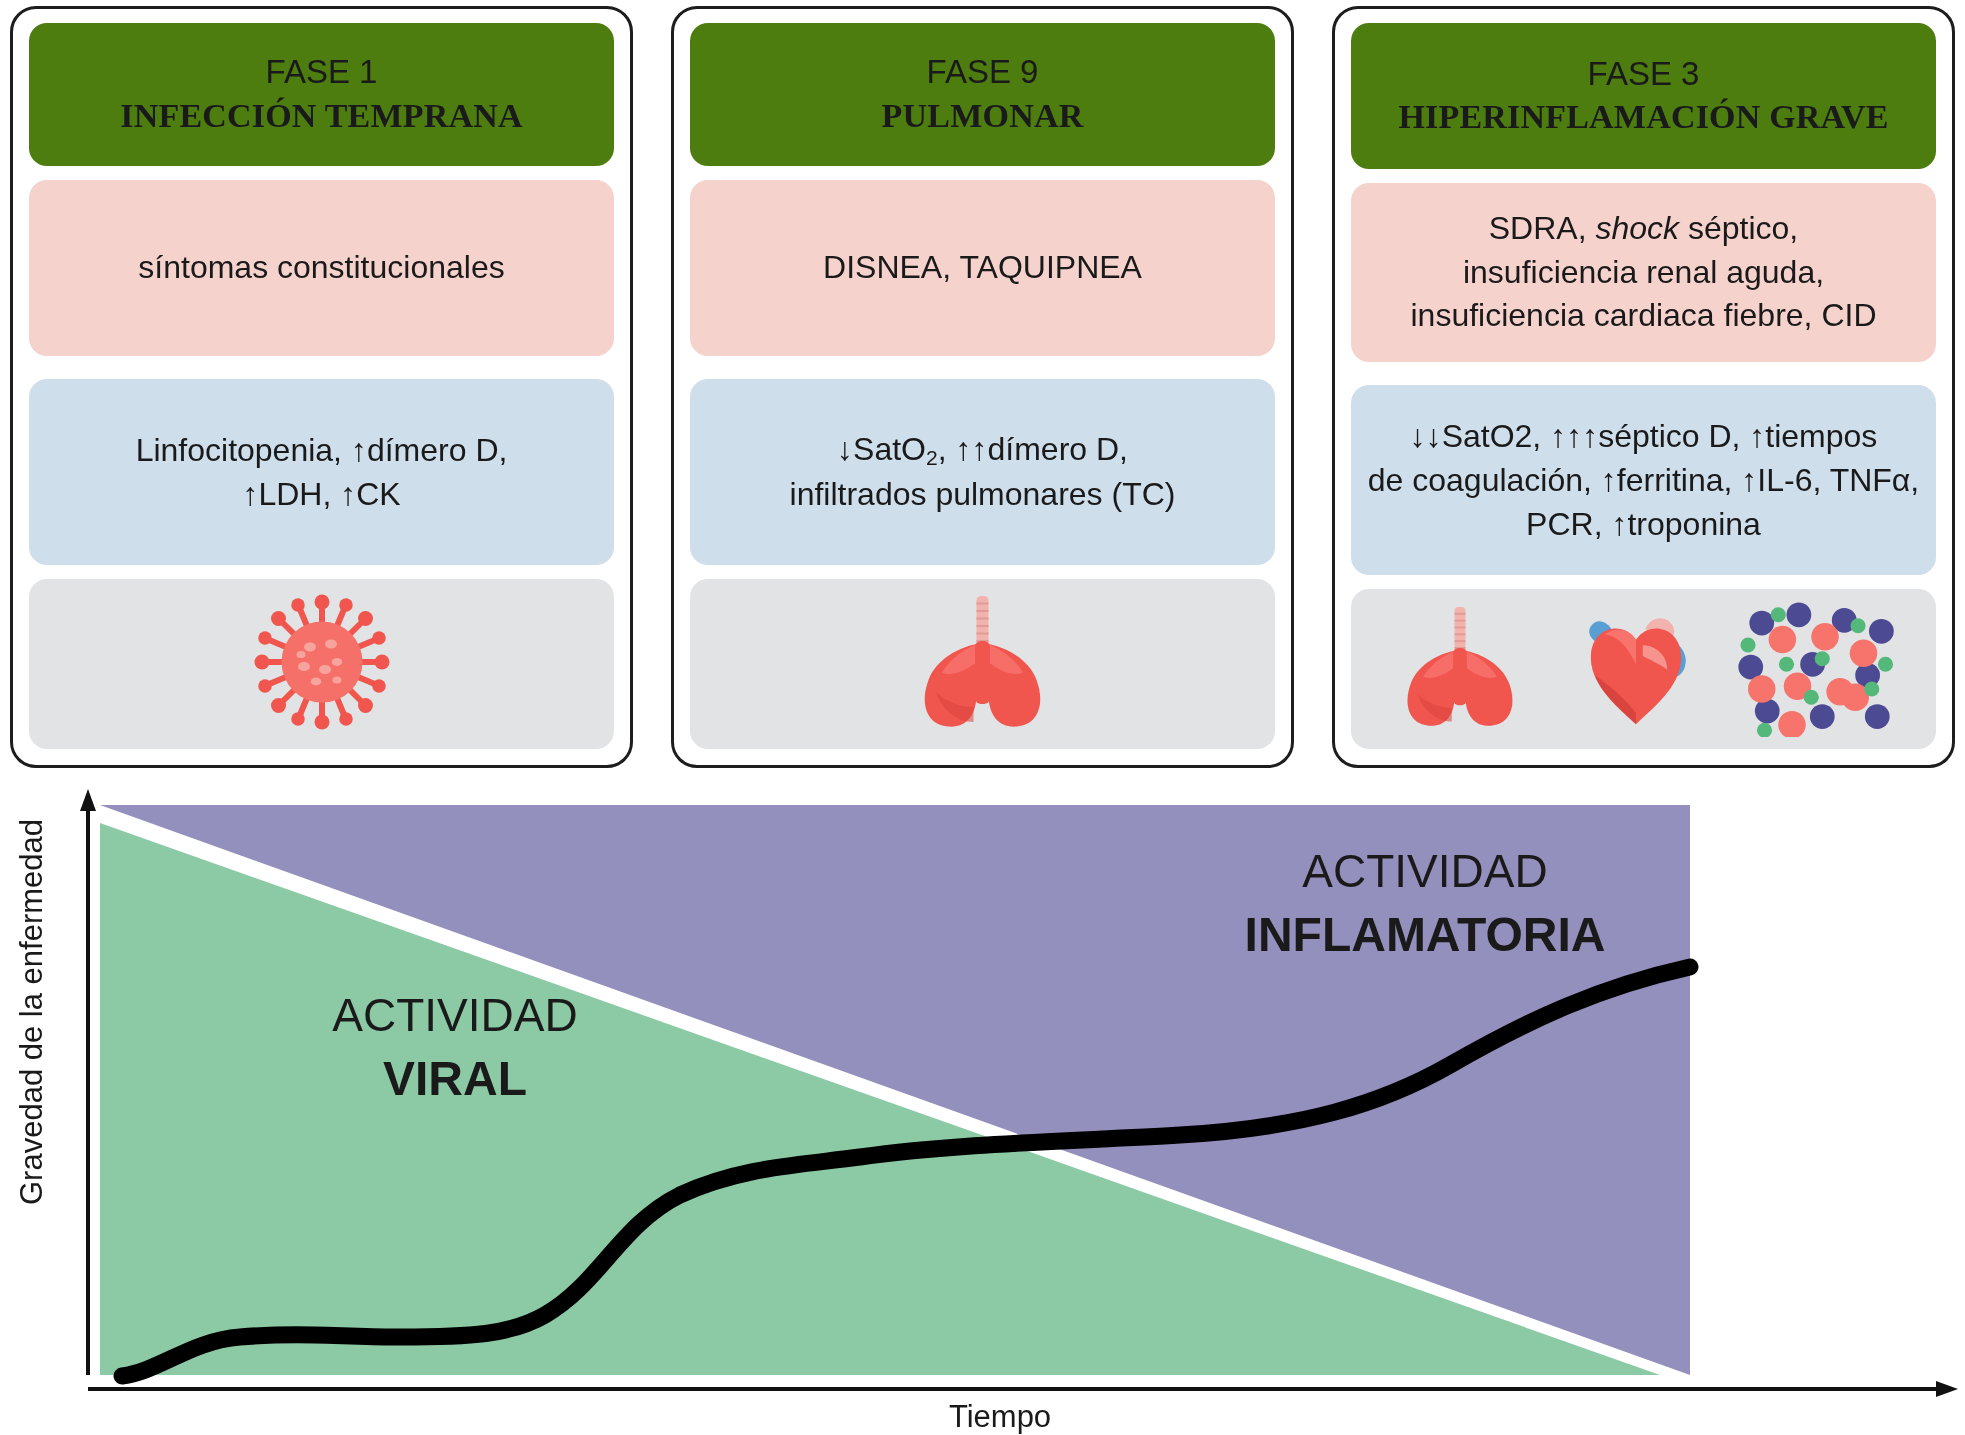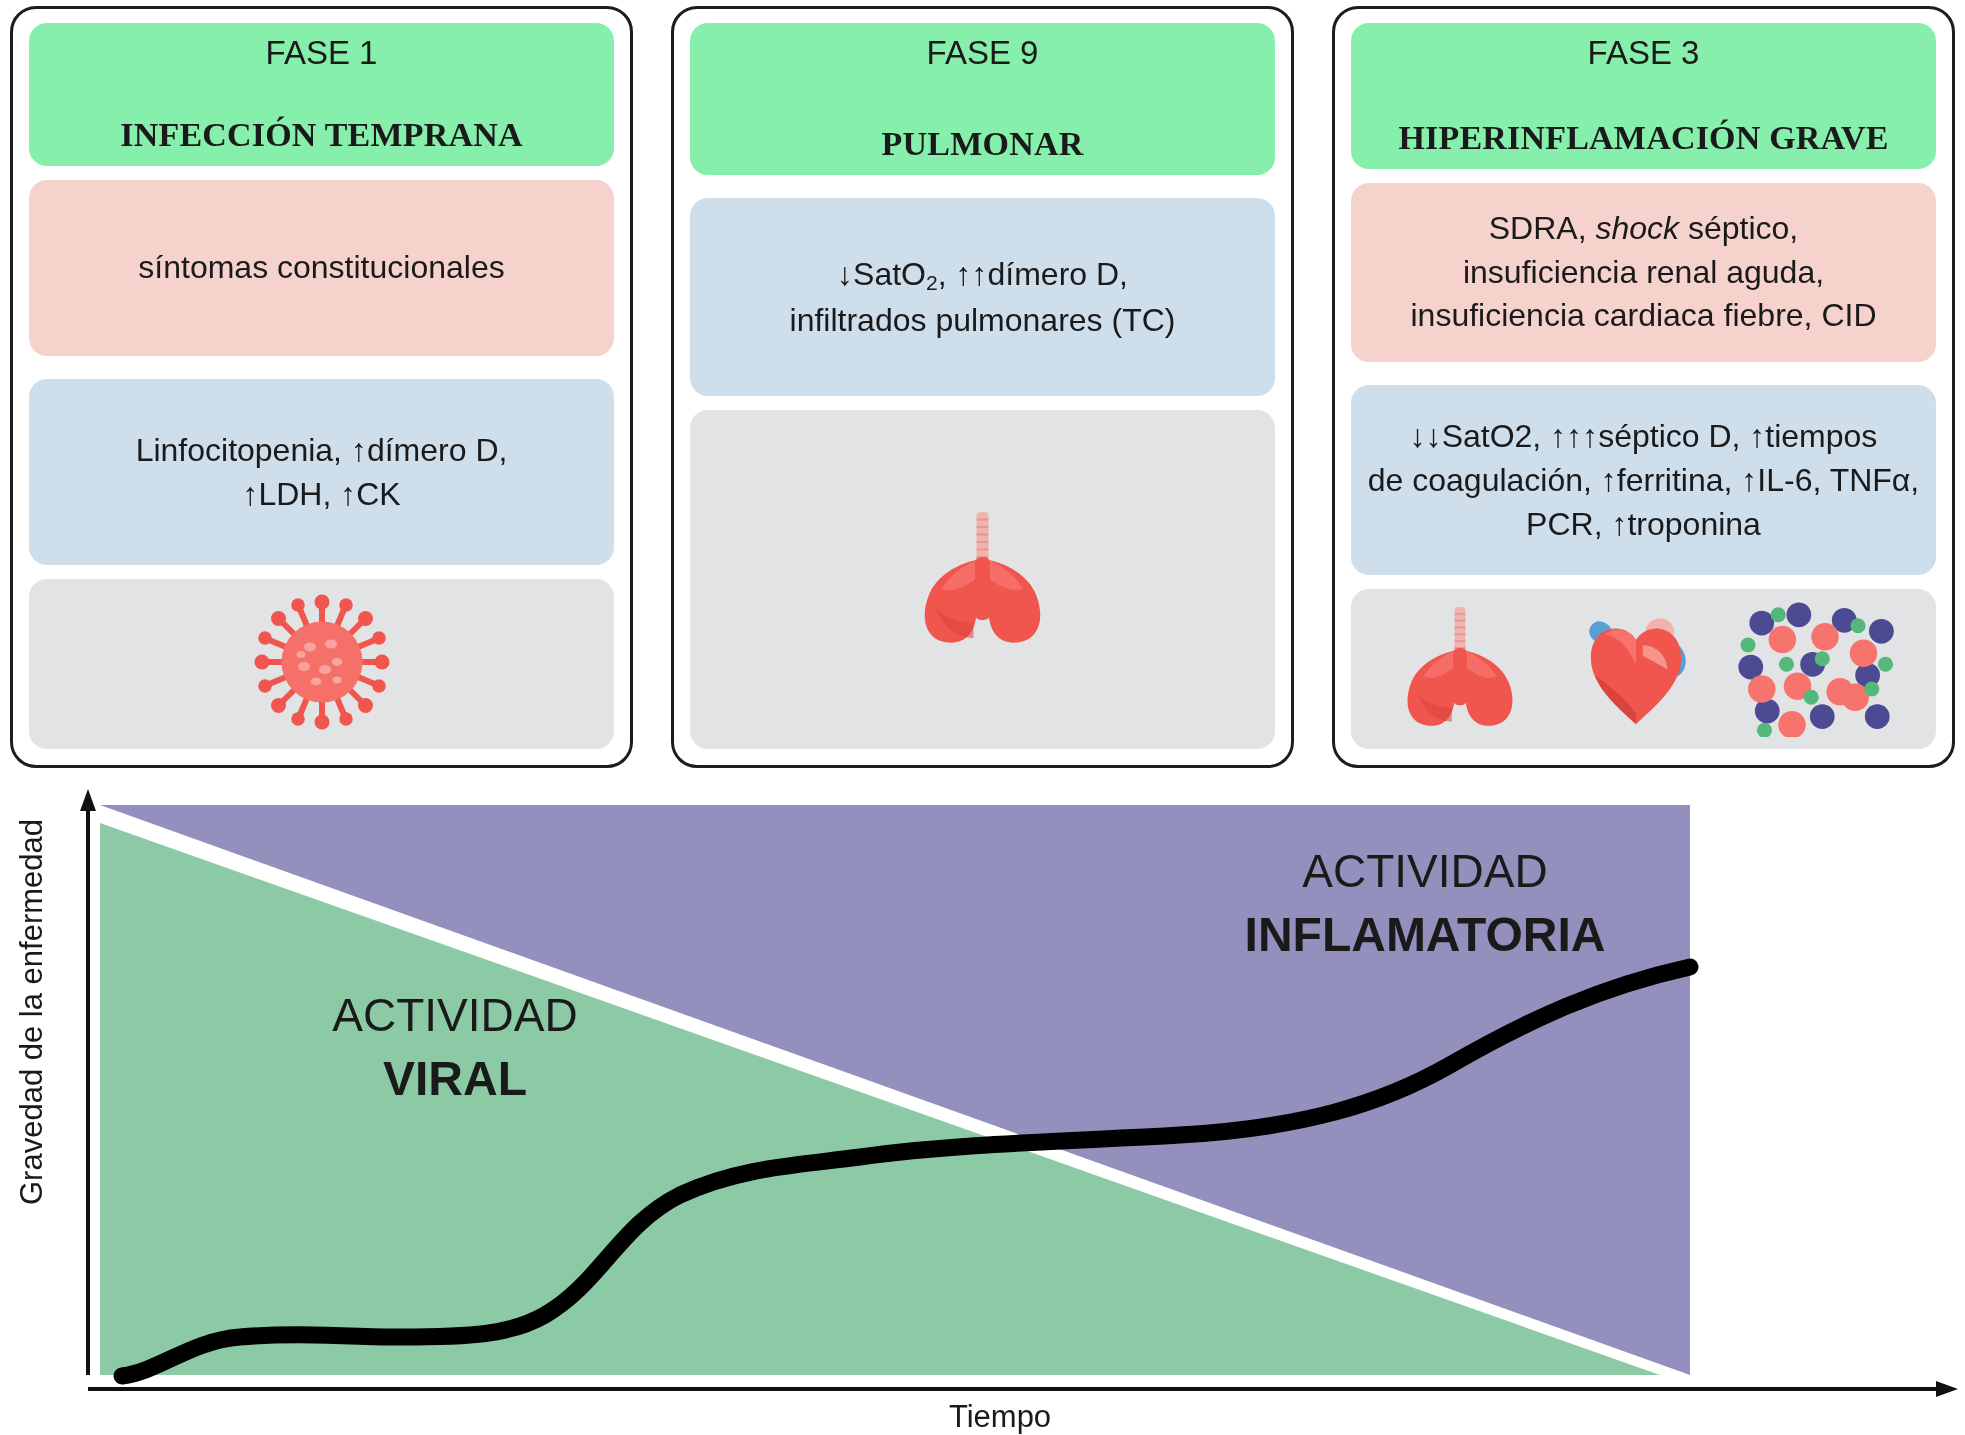--- a/index.html
+++ b/index.html
@@ -44,25 +44,24 @@
     border-radius: 18px;
     display: flex;
     flex-direction: column;
     align-items: center;
     justify-content: center;
     text-align: center;
     box-sizing: border-box;
     padding: 8px 14px;
   }
   .box-title {
-    background: #86efac;
+    background: #4d7c0f;
     height: 152px;
     font-size: 33px;
     line-height: 1.32;
-    justify-content: space-between;
   }
   .box-title .t-sub {
     font-weight: 700;
     letter-spacing: 0.2px;
     font-size: 34px;
     font-family: Liberation Serif, serif;
   }
   .box-symptoms {
     background: #f6d2cd;
     height: 186px;
@@ -186,20 +185,23 @@
       </span>
     </div>
   </div>
 
   <div class="phase-panel">
     <div class="box box-title">
       <span class="line">FASE 9</span>
       <span class="line t-sub">PULMONAR</span>
     </div>
 
+    <div class="box box-symptoms">
+      <span class="line">DISNEA, TAQUIPNEA</span>
+    </div>
 
     <div class="box box-labs">
       <span class="line">↓SatO<sub>2</sub>, ↑↑dímero D,</span>
       <span class="line">infiltrados pulmonares (TC)</span>
     </div>
 
     <div class="box box-icons">
       <span>
         <svg width="165" height="150" viewBox="0 0 110 100">
           <rect x="51" y="6" width="8" height="34" rx="3" fill="#f2b3ae"></rect>

